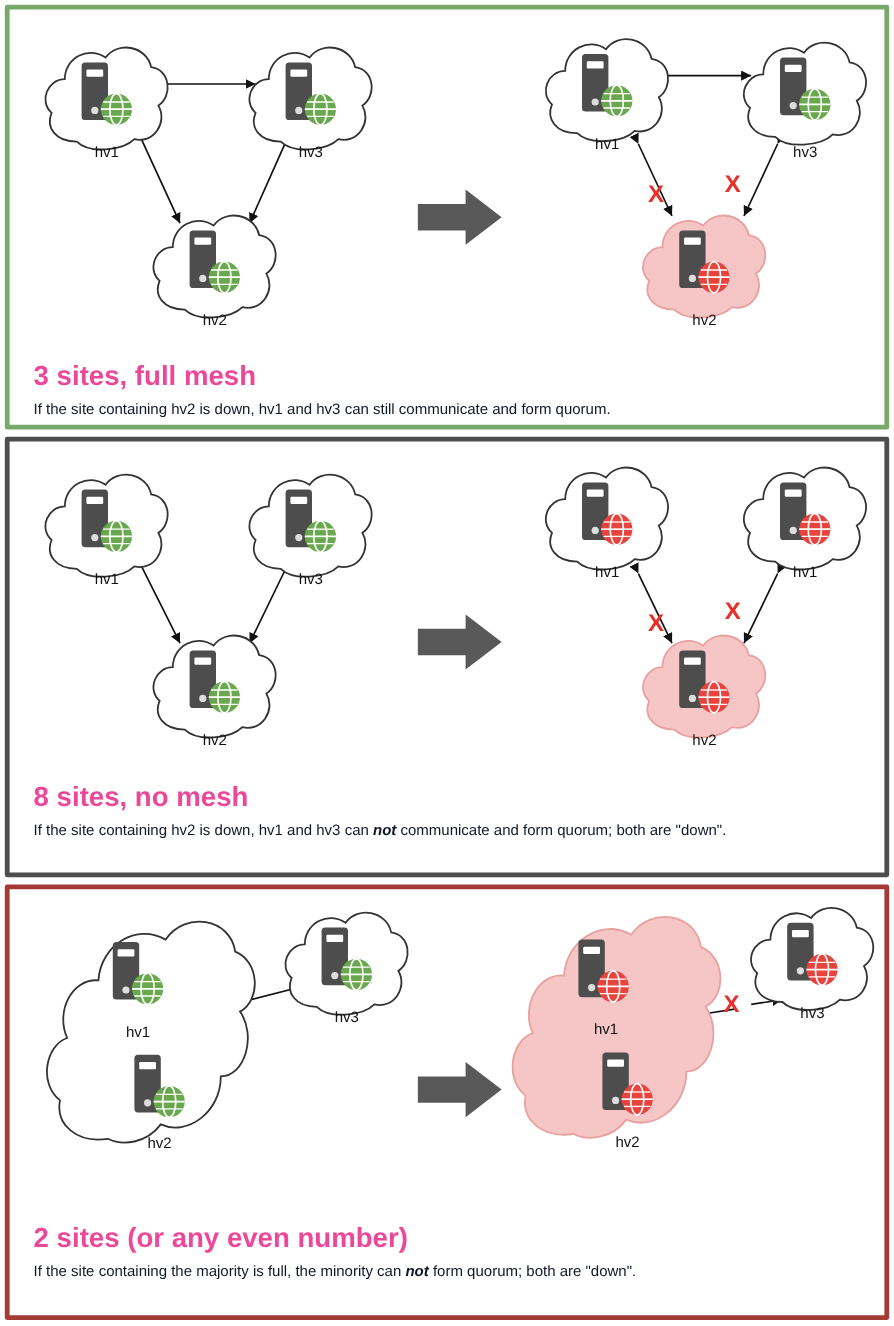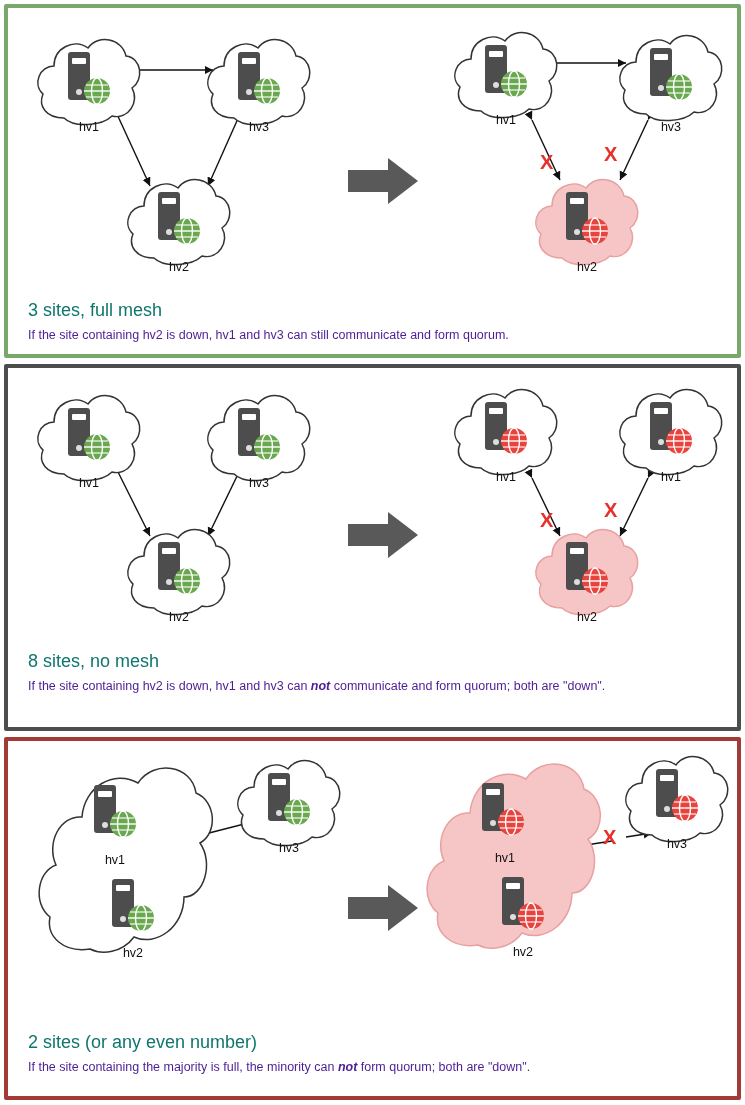--- a/index.html
+++ b/index.html
@@ -41,28 +41,28 @@
   .stage-1 { height: 280px; }
   .stage-2 { height: 270px; }
   .stage-3 { height: 265px; }
 
   .caption-block {
     position: absolute;
     left: 20px;
     right: 12px;
   }
   .caption-title {
-    font-size: 18px;
-    color: #0f766e;
+    font-size: 23px;
+    color: #ec4899;
     margin: 0 0 7px 0;
-    font-weight: normal;
+    font-weight: bold;
   }
   .caption-sub {
     font-size: 12.5px;
-    color: #4c1d95;
+    color: #0f172a;
     margin: 0;
     line-height: 1.25;
   }
   .caption-sub i { font-style: italic; font-weight: bold; }
 
   
   .cloud {
     position: absolute;
   }
   .cloud svg { display: block; overflow: visible; }
@@ -559,19 +559,19 @@
             <line x1="2" y1="7" x2="24" y2="7" stroke="#ffffff" stroke-width="1.1"></line>
             <line x1="2" y1="19" x2="24" y2="19" stroke="#ffffff" stroke-width="1.1"></line>
           </g>
         </svg>
       </div>
       <div class="label" style="left:639px; top:96px;">hv3</div>
 
       <div class="xmark" style="left:595px; top:86px;">X</div>
     </div>
 
-    <div class="caption-block" style="top:291px;">
+    <div class="caption-block" style="top:277px;">
       <div class="caption-title">2 sites (or any even number)</div>
       <div class="caption-sub"><span>If the site containing the majority is full, the minority can </span><i>not</i><span> form quorum; both are "down".</span></div>
     </div>
   </div>
 
 </div>
 
 </body></html>

